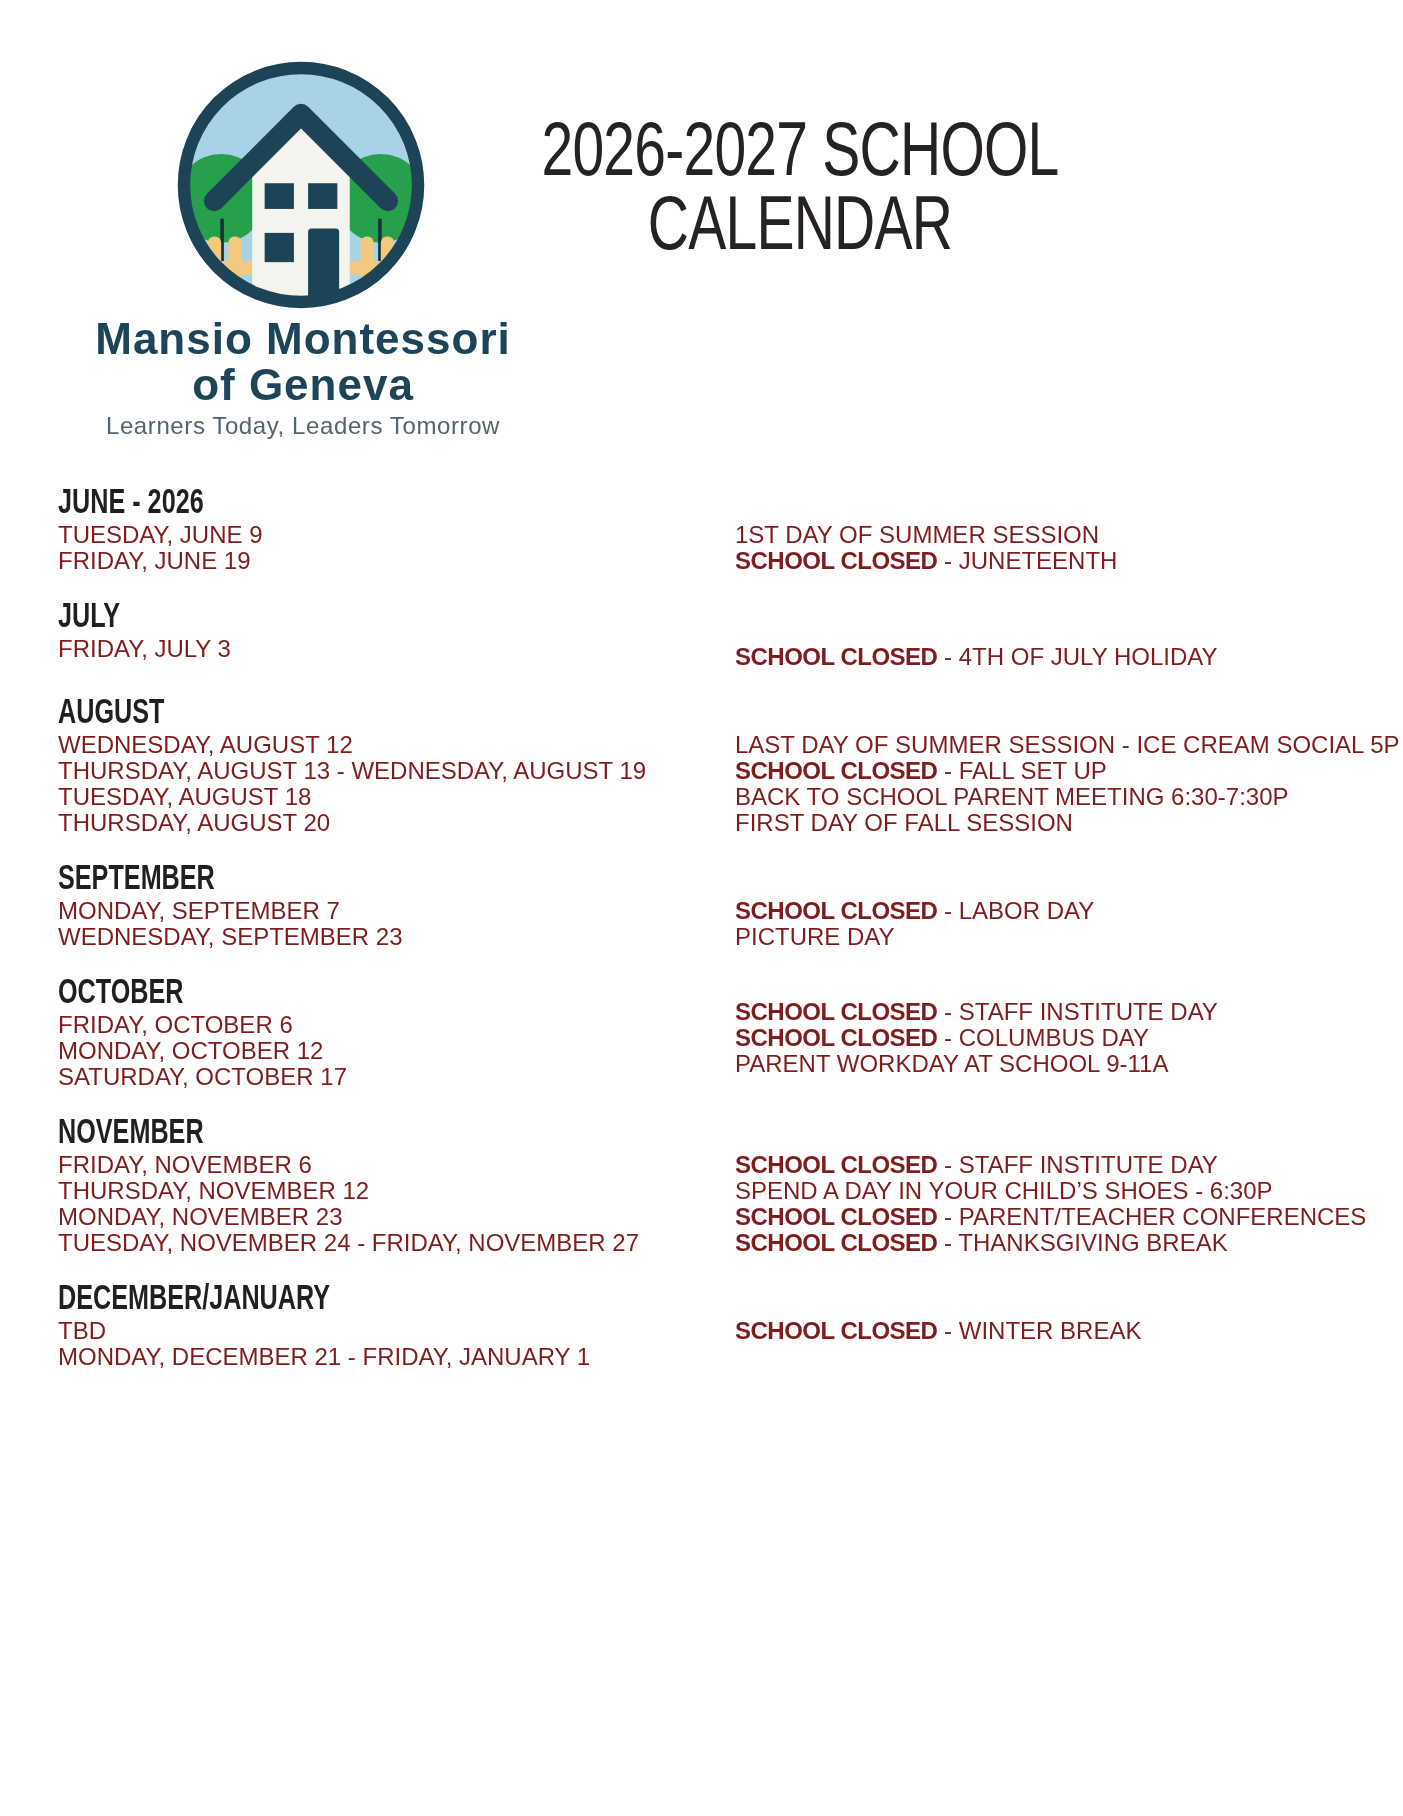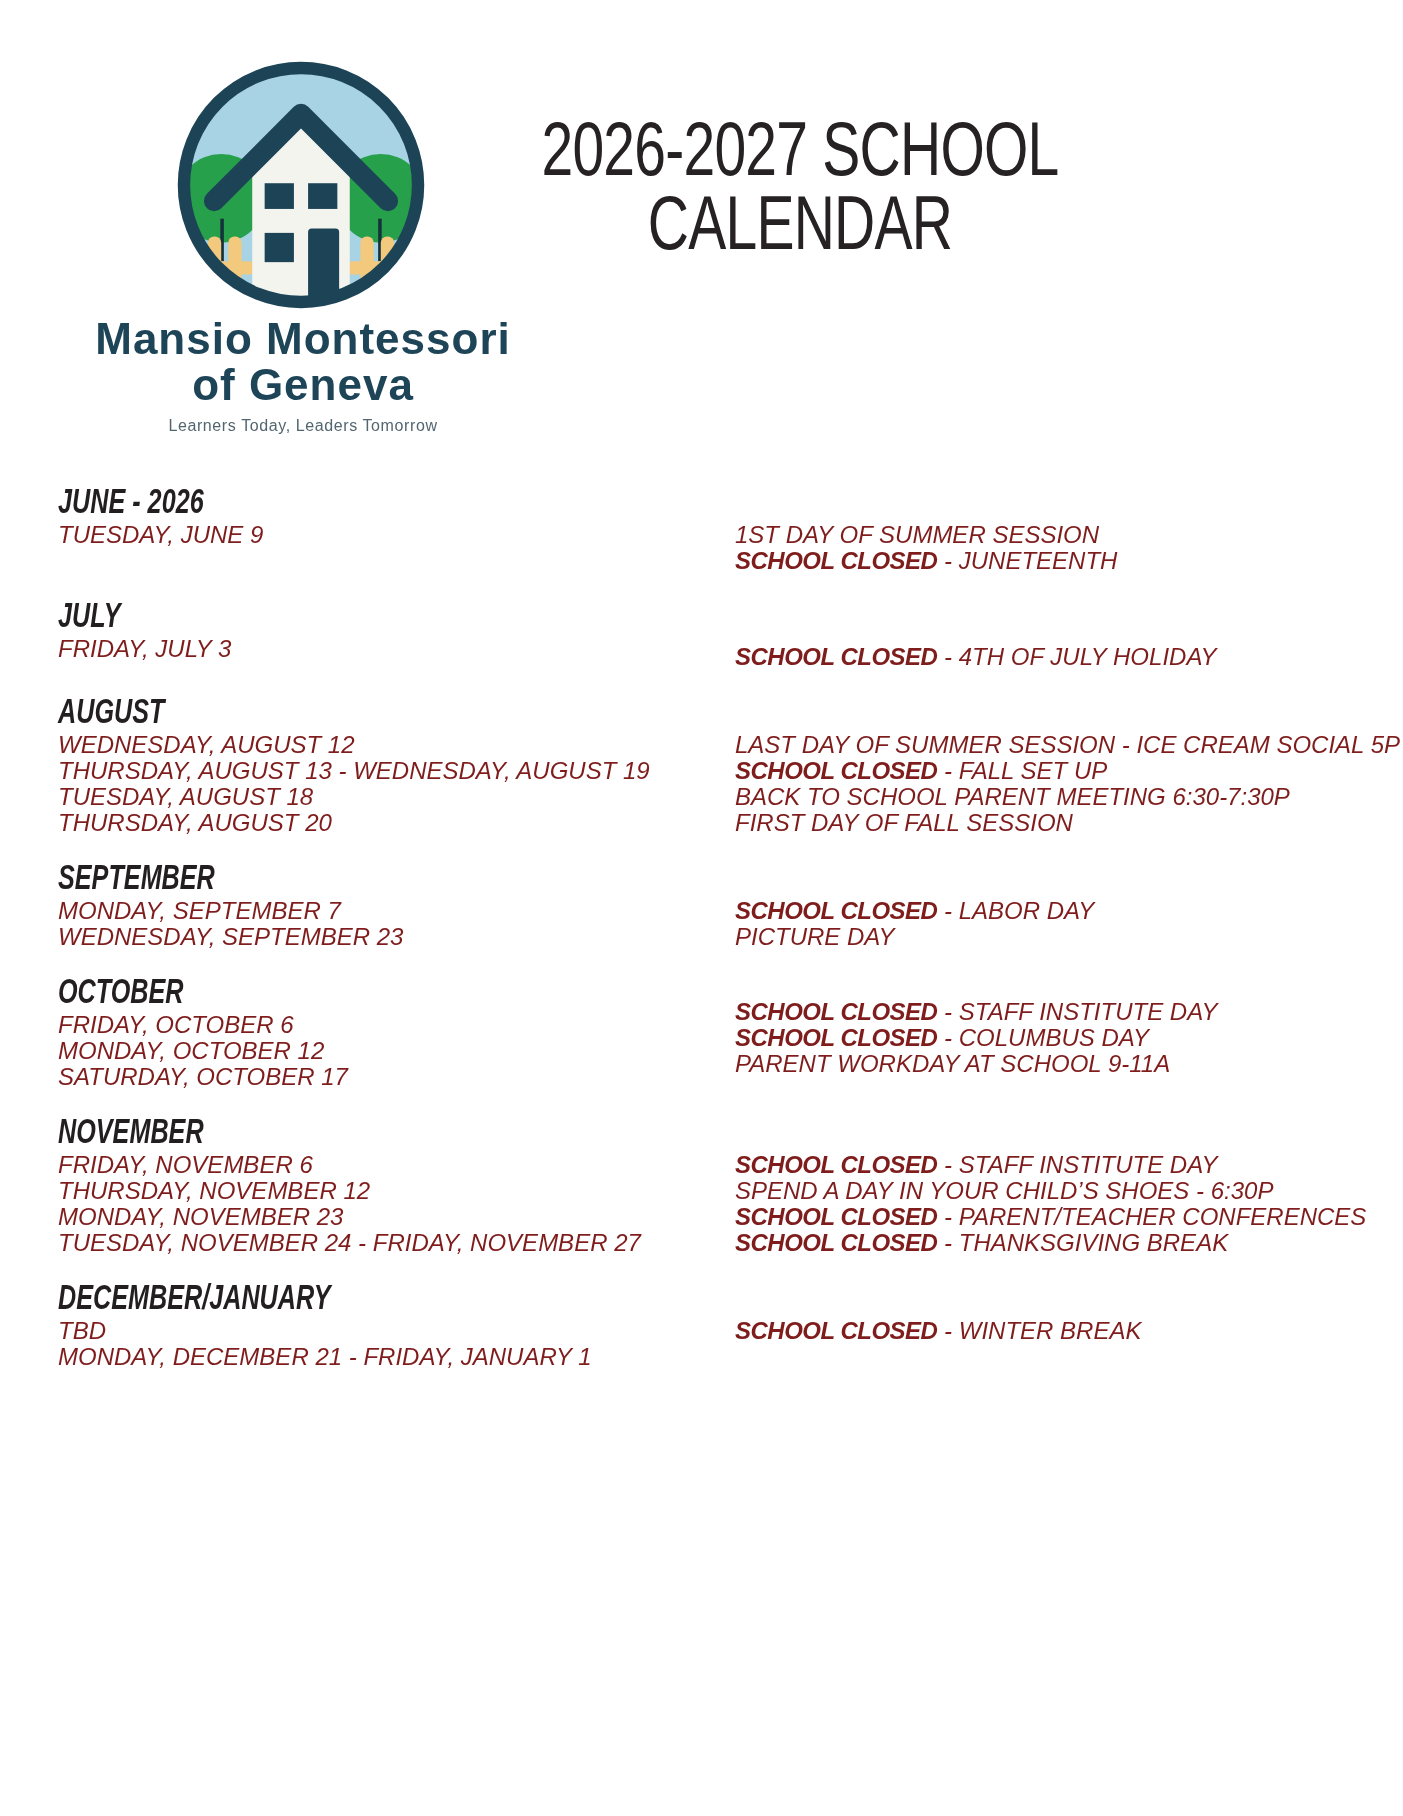--- a/index.html
+++ b/index.html
@@ -9,35 +9,35 @@
   }
 
   
   .logo-block { position:absolute; left:40px; top:0; width:500px; }
   .logo-svg { position:absolute; left:128px; top:52px; }
   .brand { position:absolute; left:13px; top:316px; width:500px; text-align:center; color:#1e4557; }
   .brand-line {
     font-weight:bold; font-size:44px; line-height:46px; letter-spacing:1px;
   }
   .brand-tagline {
-    margin-top:8px; font-size:16px; line-height:20px; letter-spacing:0.6px;
+    margin-top:8px; font-size:24px; line-height:20px; letter-spacing:0.6px;
     color:#53656f; font-weight:normal;
   }
 
   
   .title {
     position:absolute; left:380px; top:112px; width:840px; text-align:center;
     transform:scaleX(0.75); transform-origin:center top;
     font-size:76px; line-height:74px; letter-spacing:-1px; color:#262122;
     white-space:nowrap;
   }
 
   
   .calendar { position:absolute; left:58px; top:484px; width:1310px; }
-  .section { margin-bottom:24px;font-style:italic; }
+  .section { margin-bottom:24px; }
   .section-heading {
     font-weight:bold; font-size:35px; line-height:34px; margin-bottom:4px;
     transform:scaleX(0.72); transform-origin:left top; white-space:nowrap;
     color:#231f20;
   }
   .cols { display:flex; align-items:flex-start; }
   .col-dates { width:677px; flex:none; }
   .col-events { flex:1; }
   .line { font-size:24px; line-height:26px; white-space:nowrap; color:#7f1d1d; }
   .line .bold { font-weight:bold; letter-spacing:-0.5px;margin-top:40px; }
@@ -101,20 +101,21 @@
     <div>2026-2027 SCHOOL</div>
     <div>CALENDAR</div>
   </div>
 
   <div class="calendar">
       <div class="section" id="sec-june">
         <div class="section-heading">JUNE - 2026</div>
         <div class="cols">
           <div class="col-dates">
             <div class="line">TUESDAY, JUNE 9</div>
+            <div class="line">FRIDAY, JUNE 19</div>
           </div>
           <div class="col-events">
             <div class="line">1ST DAY OF SUMMER SESSION</div>
             <div class="line"><span class="bold">SCHOOL CLOSED</span> - JUNETEENTH</div>
           </div>
         </div>
       </div>
       <div class="section" id="sec-july">
         <div class="section-heading">JULY</div>
         <div class="cols">

